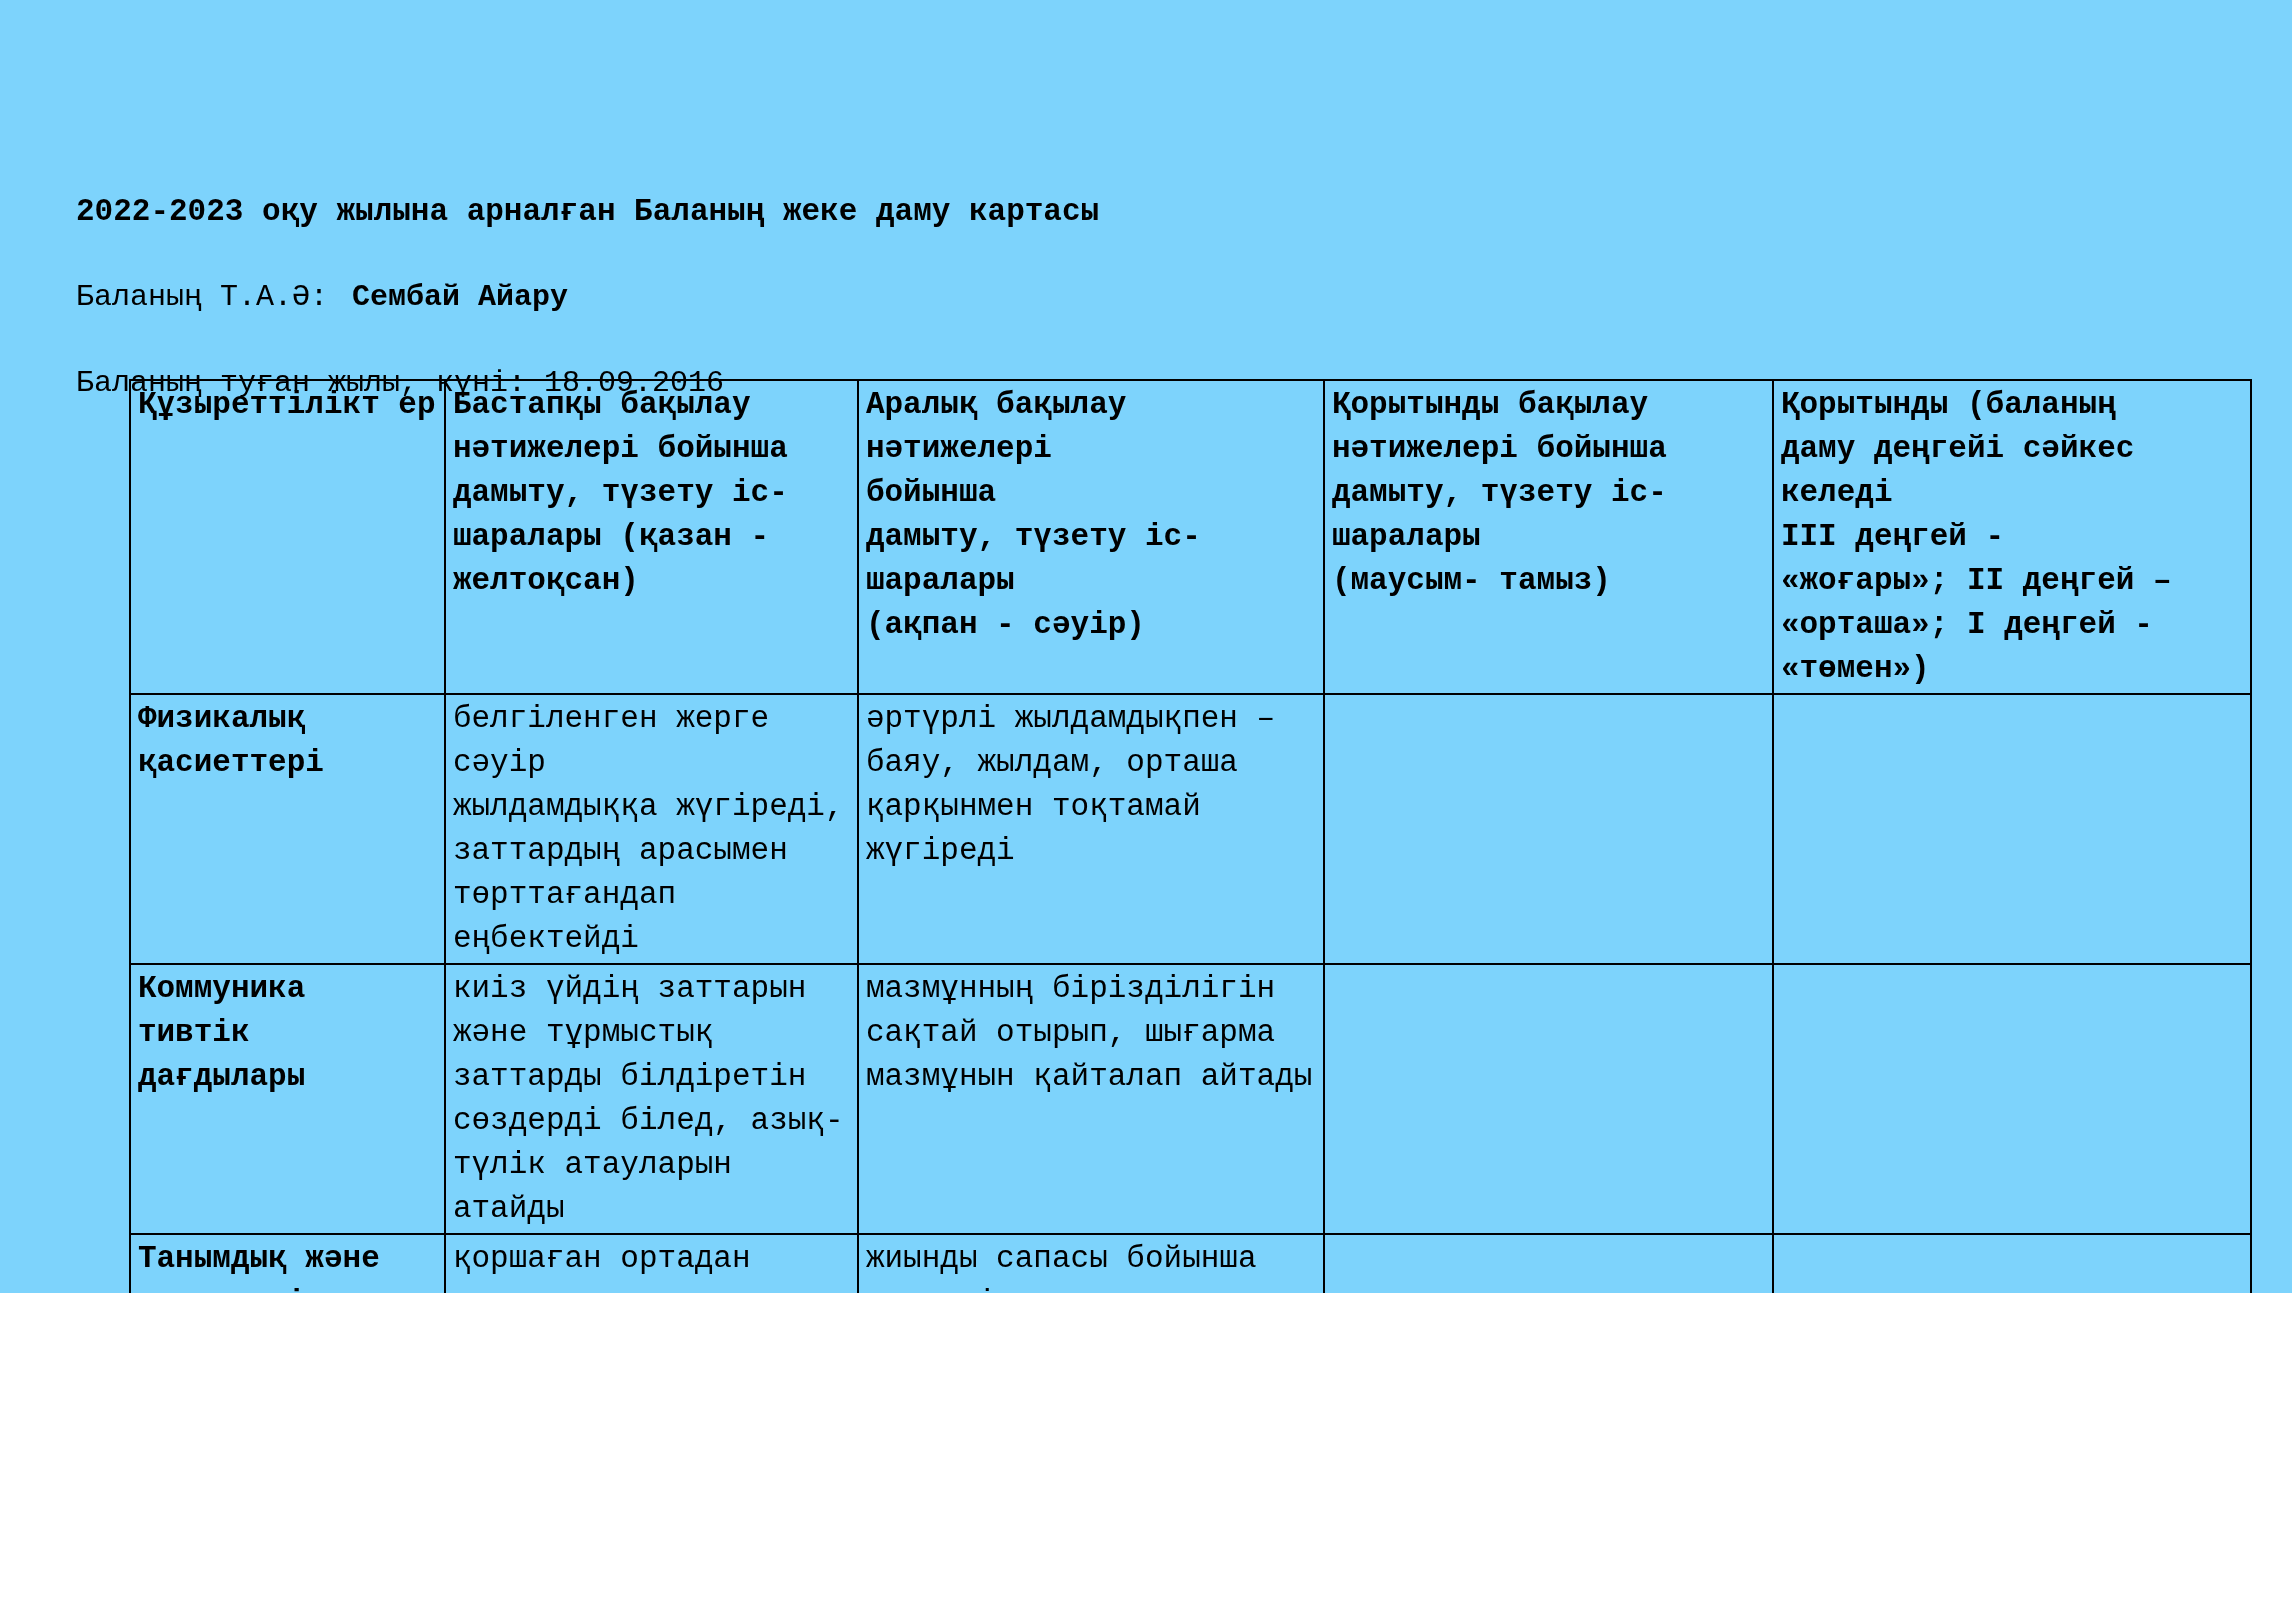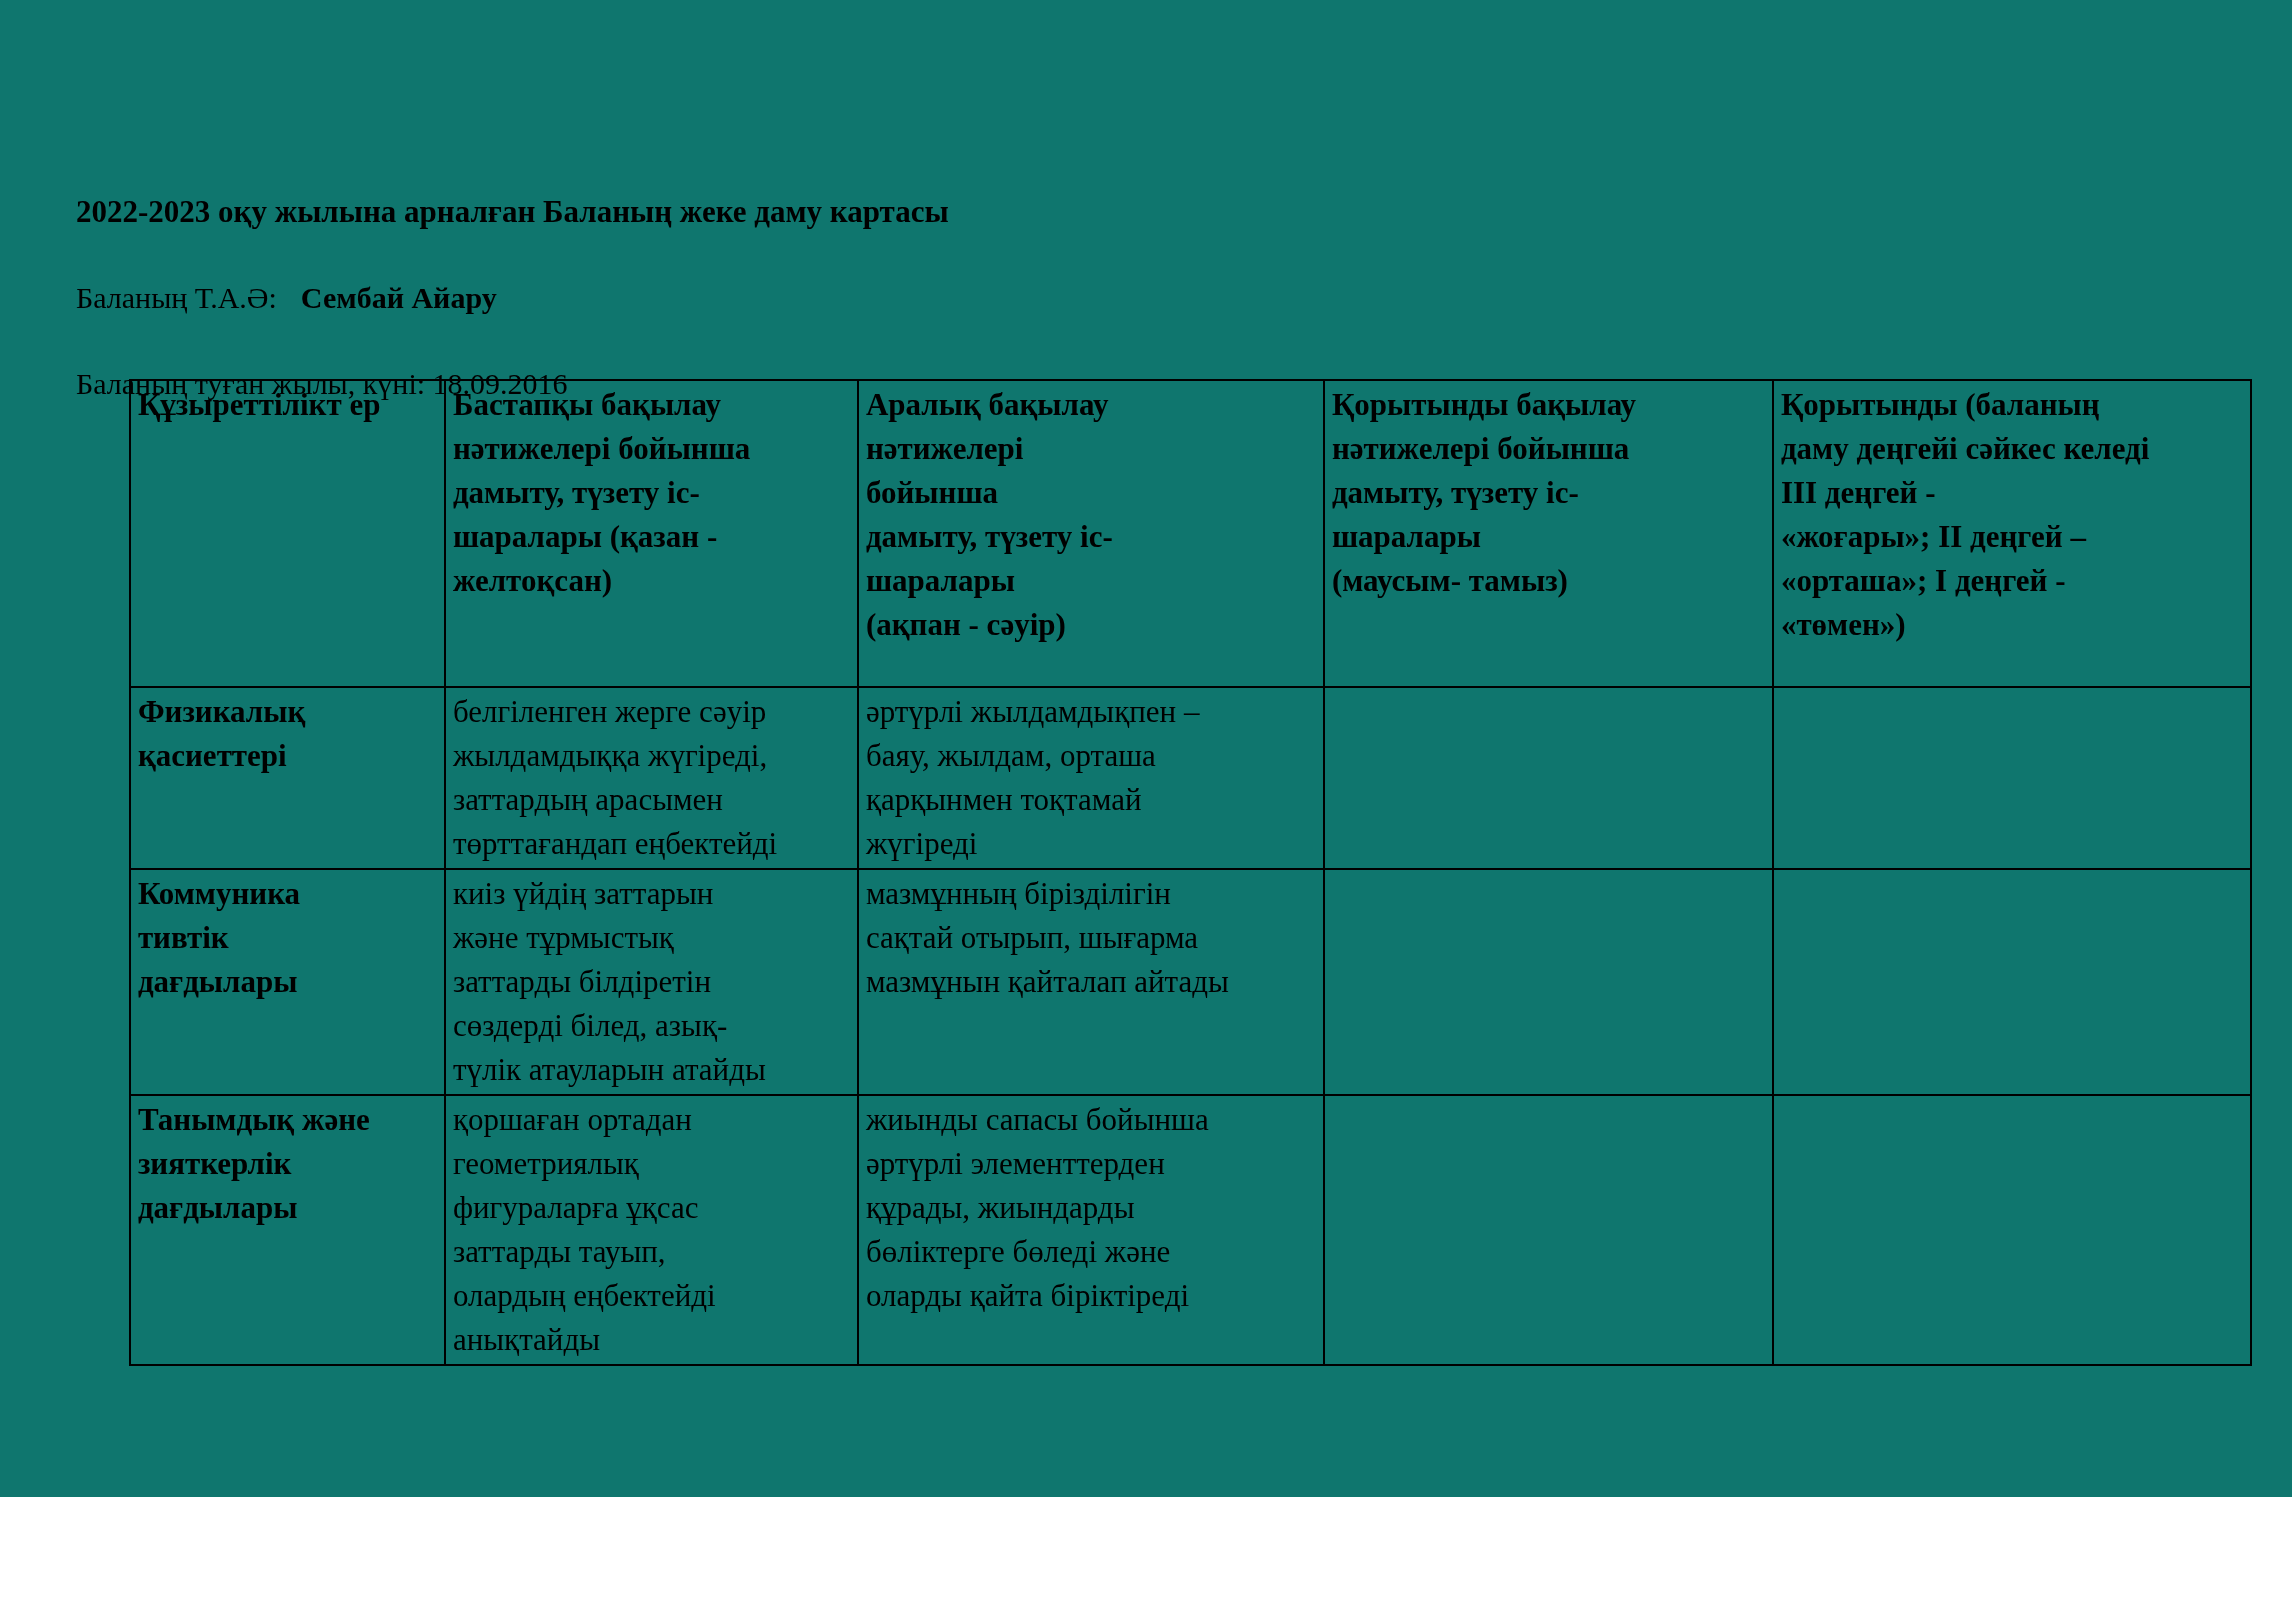--- a/index.html
+++ b/index.html
@@ -1,21 +1,21 @@
 <!DOCTYPE html>
 <html><head>
 <meta charset="utf-8">
 <style>
   html, body { margin: 0; padding: 0; background: #ffffff; }
   .page {
     position: relative;
     width: 2293px;
-    height: 1497px;
-    background: #0f766e;
-    font-family: Liberation Serif, serif;
+    height: 1293px;
+    background: #7dd3fc;
+    font-family: Liberation Mono, monospace;
     color: #000000;
     overflow: hidden;
   }
   .doc-header {
     position: absolute;
     left: 76px;
     top: 147px;
     font-size: 30px;
     line-height: 43px;
     white-space: pre-line;

